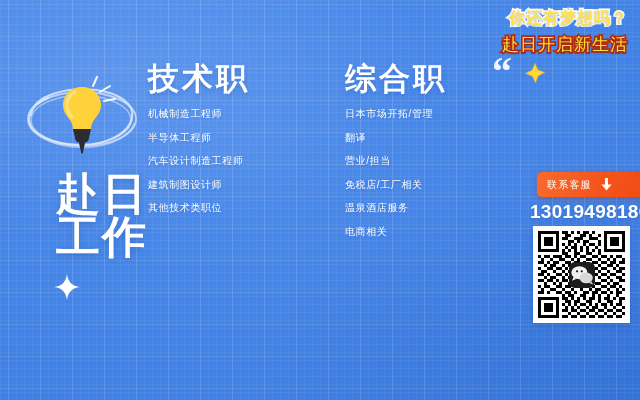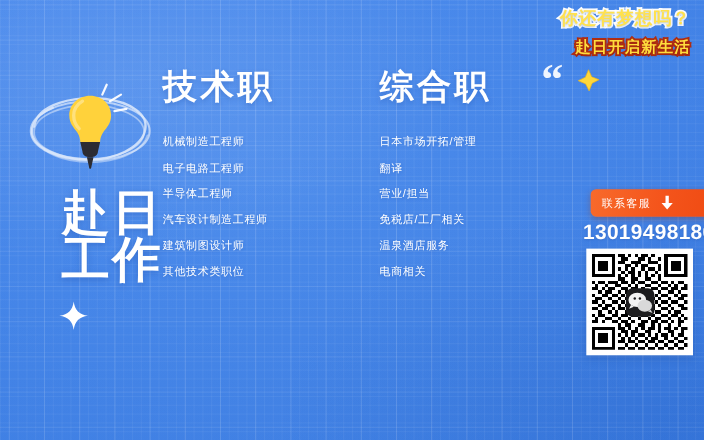--- a/index.html
+++ b/index.html
@@ -91,21 +91,21 @@
   }
   .col-tech { left: 148px; }
   .col-general { left: 345px; }
 
   .col-head {
     color: #ffffff;
     font-size: 31px;
     font-weight: 700;
     letter-spacing: 3px;
     line-height: 1.1;
-    margin: 0 0 22px 0;
+    margin: 0 0 6px 0;
     text-shadow: 0 2px 5px rgba(25,70,160,0.30);
   }
   .col-list {
     list-style: none;
     margin: 0;
     padding: 0;
   }
   .col-list li {
     color: #ffffff;
     font-size: 10px;
@@ -127,22 +127,22 @@
     font-weight: 700;
     letter-spacing: 1px;
     color: #ffe14d;
     -webkit-text-stroke: 3.2px #ffffff;
     paint-order: stroke fill;
     text-shadow: 0 1px 2px rgba(30,80,170,0.35);
     line-height: 1.5;
   }
   .headline-2 {
     margin-top: 2px;
-    font-size: 14px;
-    font-weight: 700;
+    font-size: 17px;
+    font-weight: 400;
     letter-spacing: 1px;
     color: #ffdd3c;
     -webkit-text-stroke: 3.4px #b02d12;
     paint-order: stroke fill;
     text-shadow: 0 2px 2px rgba(120,30,10,0.35);
     line-height: 1.5;
   }
 
   
   .quote-mark {
@@ -287,21 +287,20 @@
   </div>
 
   <svg class="sparkle" viewBox="0 0 30 30" aria-hidden="true">
     <path d="M15 2 C16 10 20 14 28 15 C20 16 16 20 15 28 C14 20 10 16 2 15 C10 14 14 10 15 2 Z" fill="#ffffff"></path>
   </svg>
 
   <div class="col col-tech">
     <h2 class="col-head">技术职</h2>
     <ul class="col-list">
       <li>机械制造工程师</li>
-      <li>电子电路工程师</li>
       <li>半导体工程师</li>
       <li>汽车设计制造工程师</li>
       <li>建筑制图设计师</li>
       <li>其他技术类职位</li>
     </ul>
   </div>
 
   <div class="col col-general">
     <h2 class="col-head">综合职</h2>
     <ul class="col-list">

